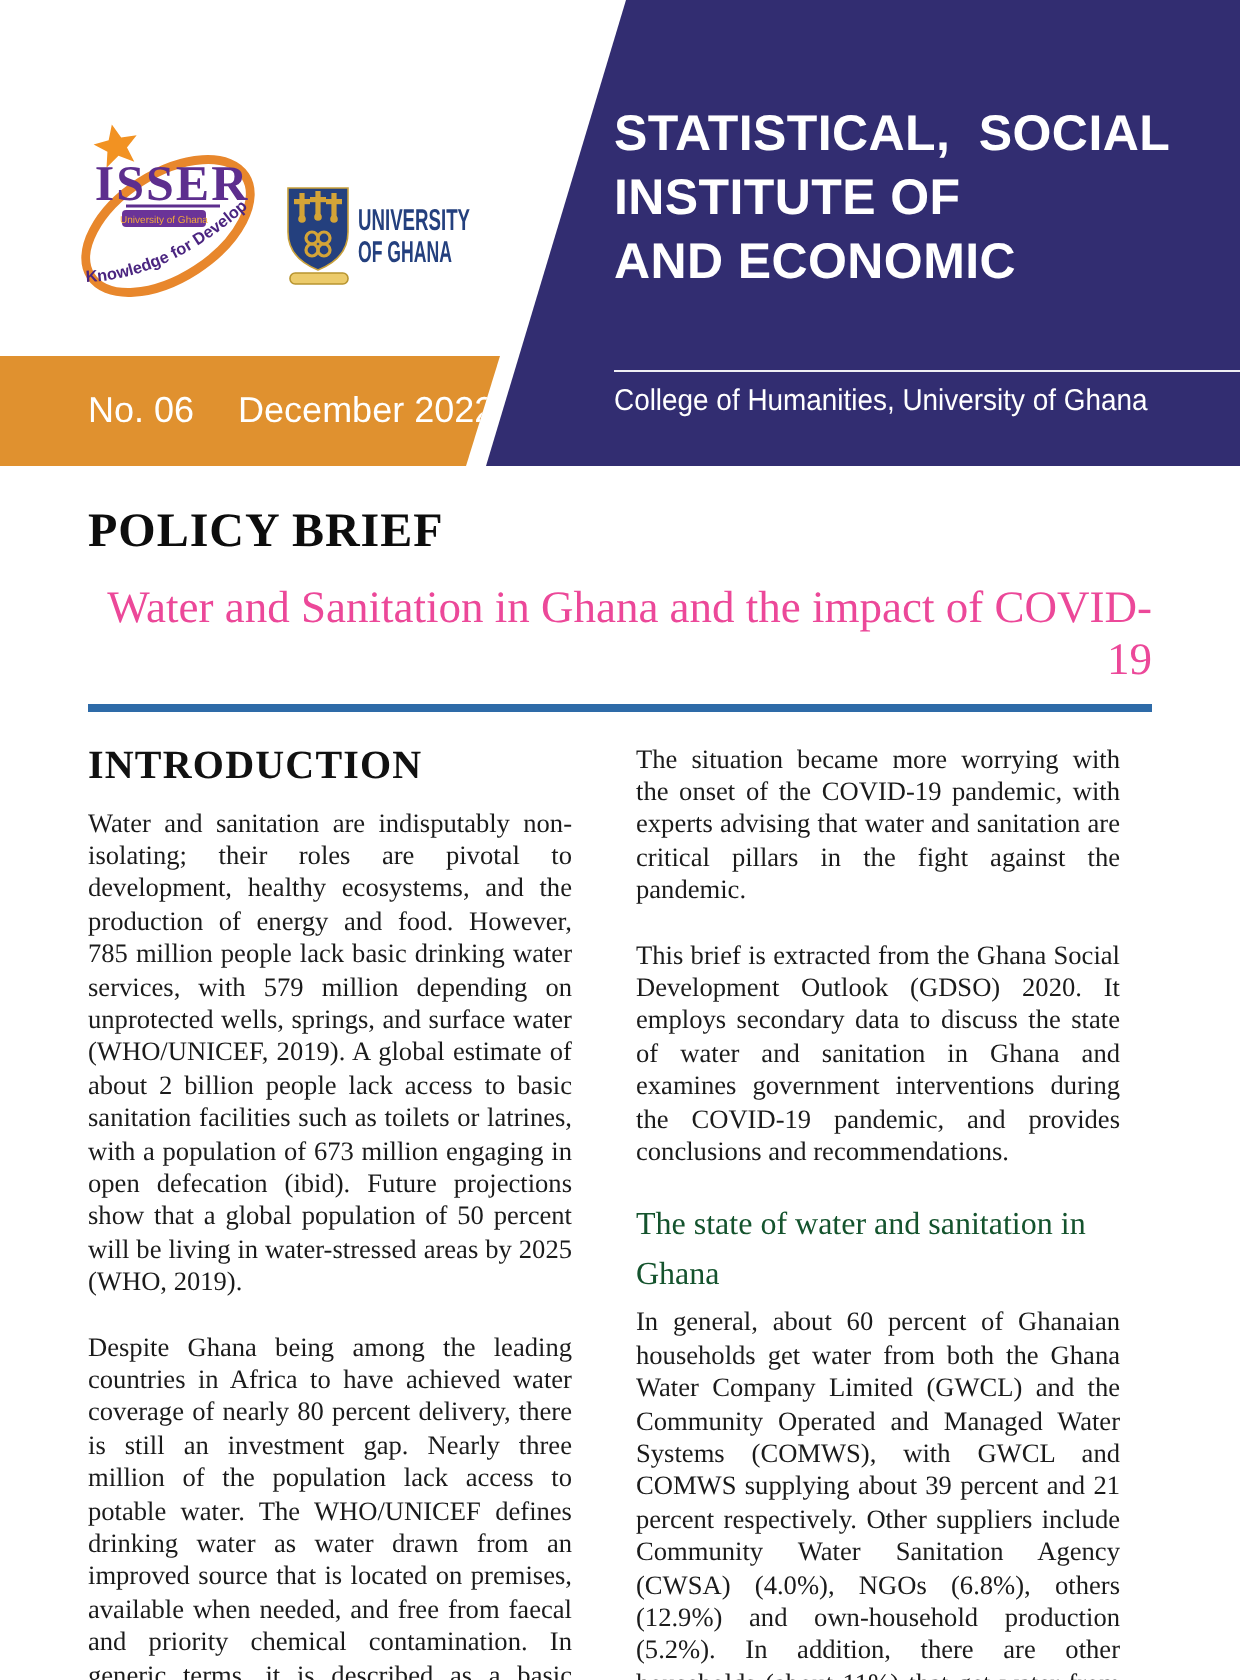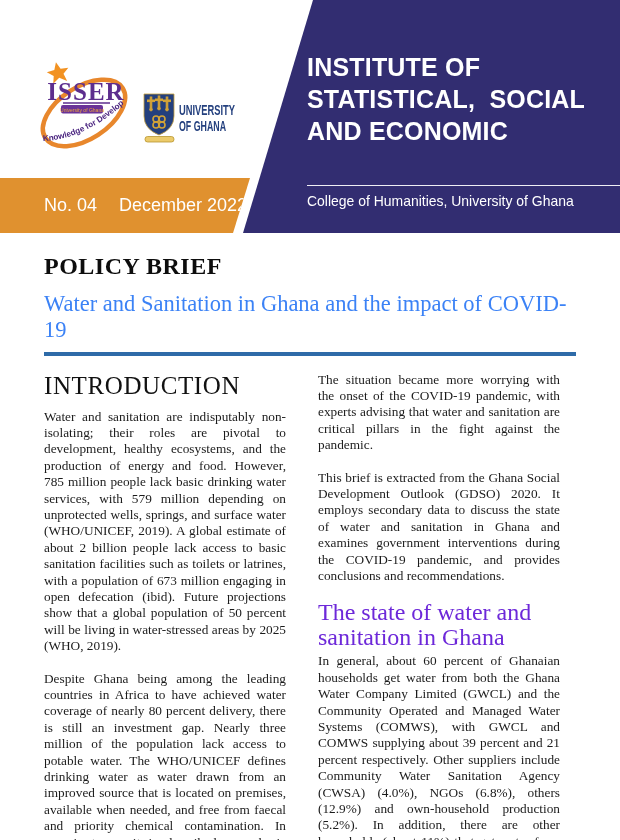--- a/index.html
+++ b/index.html
@@ -40,39 +40,39 @@
 
   .isser-logo { position: absolute; left: 36px; top: 58px; }
   .ug-logo { position: absolute; left: 141px; top: 92px; }
 
   
   .main-content { padding: 0 44px; }
   .doc-title {
     margin-top: 20px; font-size: 24px; font-weight: bold; color: #0d0d0d;
     letter-spacing: 0.5px; font-family: "Liberation Serif", serif;
   }
-  .doc-subtitle { margin-top: 11px; font-size: 22.5px; font-weight: normal; color: #3b82f6; }
+  .doc-subtitle { margin-top: 11px; font-size: 22.5px; font-weight: normal; color: #ec4899; text-align: right; }
   .title-rule { margin-top: 9px; height: 3.5px; background: #2e6ba8; }
 
   
   .columns { display: flex; gap: 16px; margin-top: 16px; }
   .col { width: 258px; flex: 0 0 258px; }
   .intro-heading {
-    font-size: 25px; font-weight: normal; color: #111; letter-spacing: 0.6px;
+    font-size: 20px; font-weight: bold; color: #111; letter-spacing: 0.6px;
     margin: 0 0 9px 0;
   }
   .col p {
     font-size: 13.3px; line-height: 16.4px; color: #1b1b1b;
     text-align: justify; margin: 0 16px 16px 0;
   }
   .col p:last-child { margin-bottom: 0; }
   sup.fn-ref { font-size: 9px; line-height: 0; }
 
   .section-heading {
-    font-size: 24px; font-weight: normal; color: #6d28d9; line-height: 25px;
+    font-size: 16px; font-weight: normal; color: #14532d; line-height: 25px;
     margin: 11px 0 3px 0;
   }
 </style>
 </head>
 <body>
 
 <div class="page">
 
   <header class="header">
 
@@ -108,31 +108,31 @@
         <circle cx="15" cy="33" r="3"></circle>
           <circle cx="21" cy="33" r="3"></circle>
       </g>
       <rect x="4" y="44.5" width="29" height="5.5" rx="2.6" fill="#eccb6b" stroke="#b89530" stroke-width="0.8"></rect>
       <text x="38" y="23" font-family="Liberation Sans, sans-serif" font-weight="bold" font-size="15" fill="#24407e" textLength="56" lengthAdjust="spacingAndGlyphs">UNIVERSITY</text>
       <text x="38" y="39" font-family="Liberation Sans, sans-serif" font-weight="bold" font-size="15" fill="#24407e" textLength="47" lengthAdjust="spacingAndGlyphs">OF GHANA</text>
     </svg>
 
     <div class="navy-block">
       <div class="navy-title">
+        <div>STATISTICAL,  SOCIAL</div>
         <div>INSTITUTE OF</div>
-        <div>STATISTICAL,  SOCIAL</div>
         <div>AND ECONOMIC</div>
       </div>
       <div class="navy-divider"></div>
       <div class="navy-college">College of Humanities, University of Ghana</div>
     </div>
 
     <div class="orange-band">
       <div class="band-text">
-        <span class="issue-no">No. 04</span><span>December 2022</span>
+        <span class="issue-no">No. 06</span><span>December 2022</span>
       </div>
     </div>
   </header>
 
   <main class="main-content">
 
     <h1 class="doc-title">POLICY BRIEF</h1>
     <h2 class="doc-subtitle">Water and Sanitation in Ghana and the impact of COVID-19</h2>
     <div class="title-rule"></div>
 

